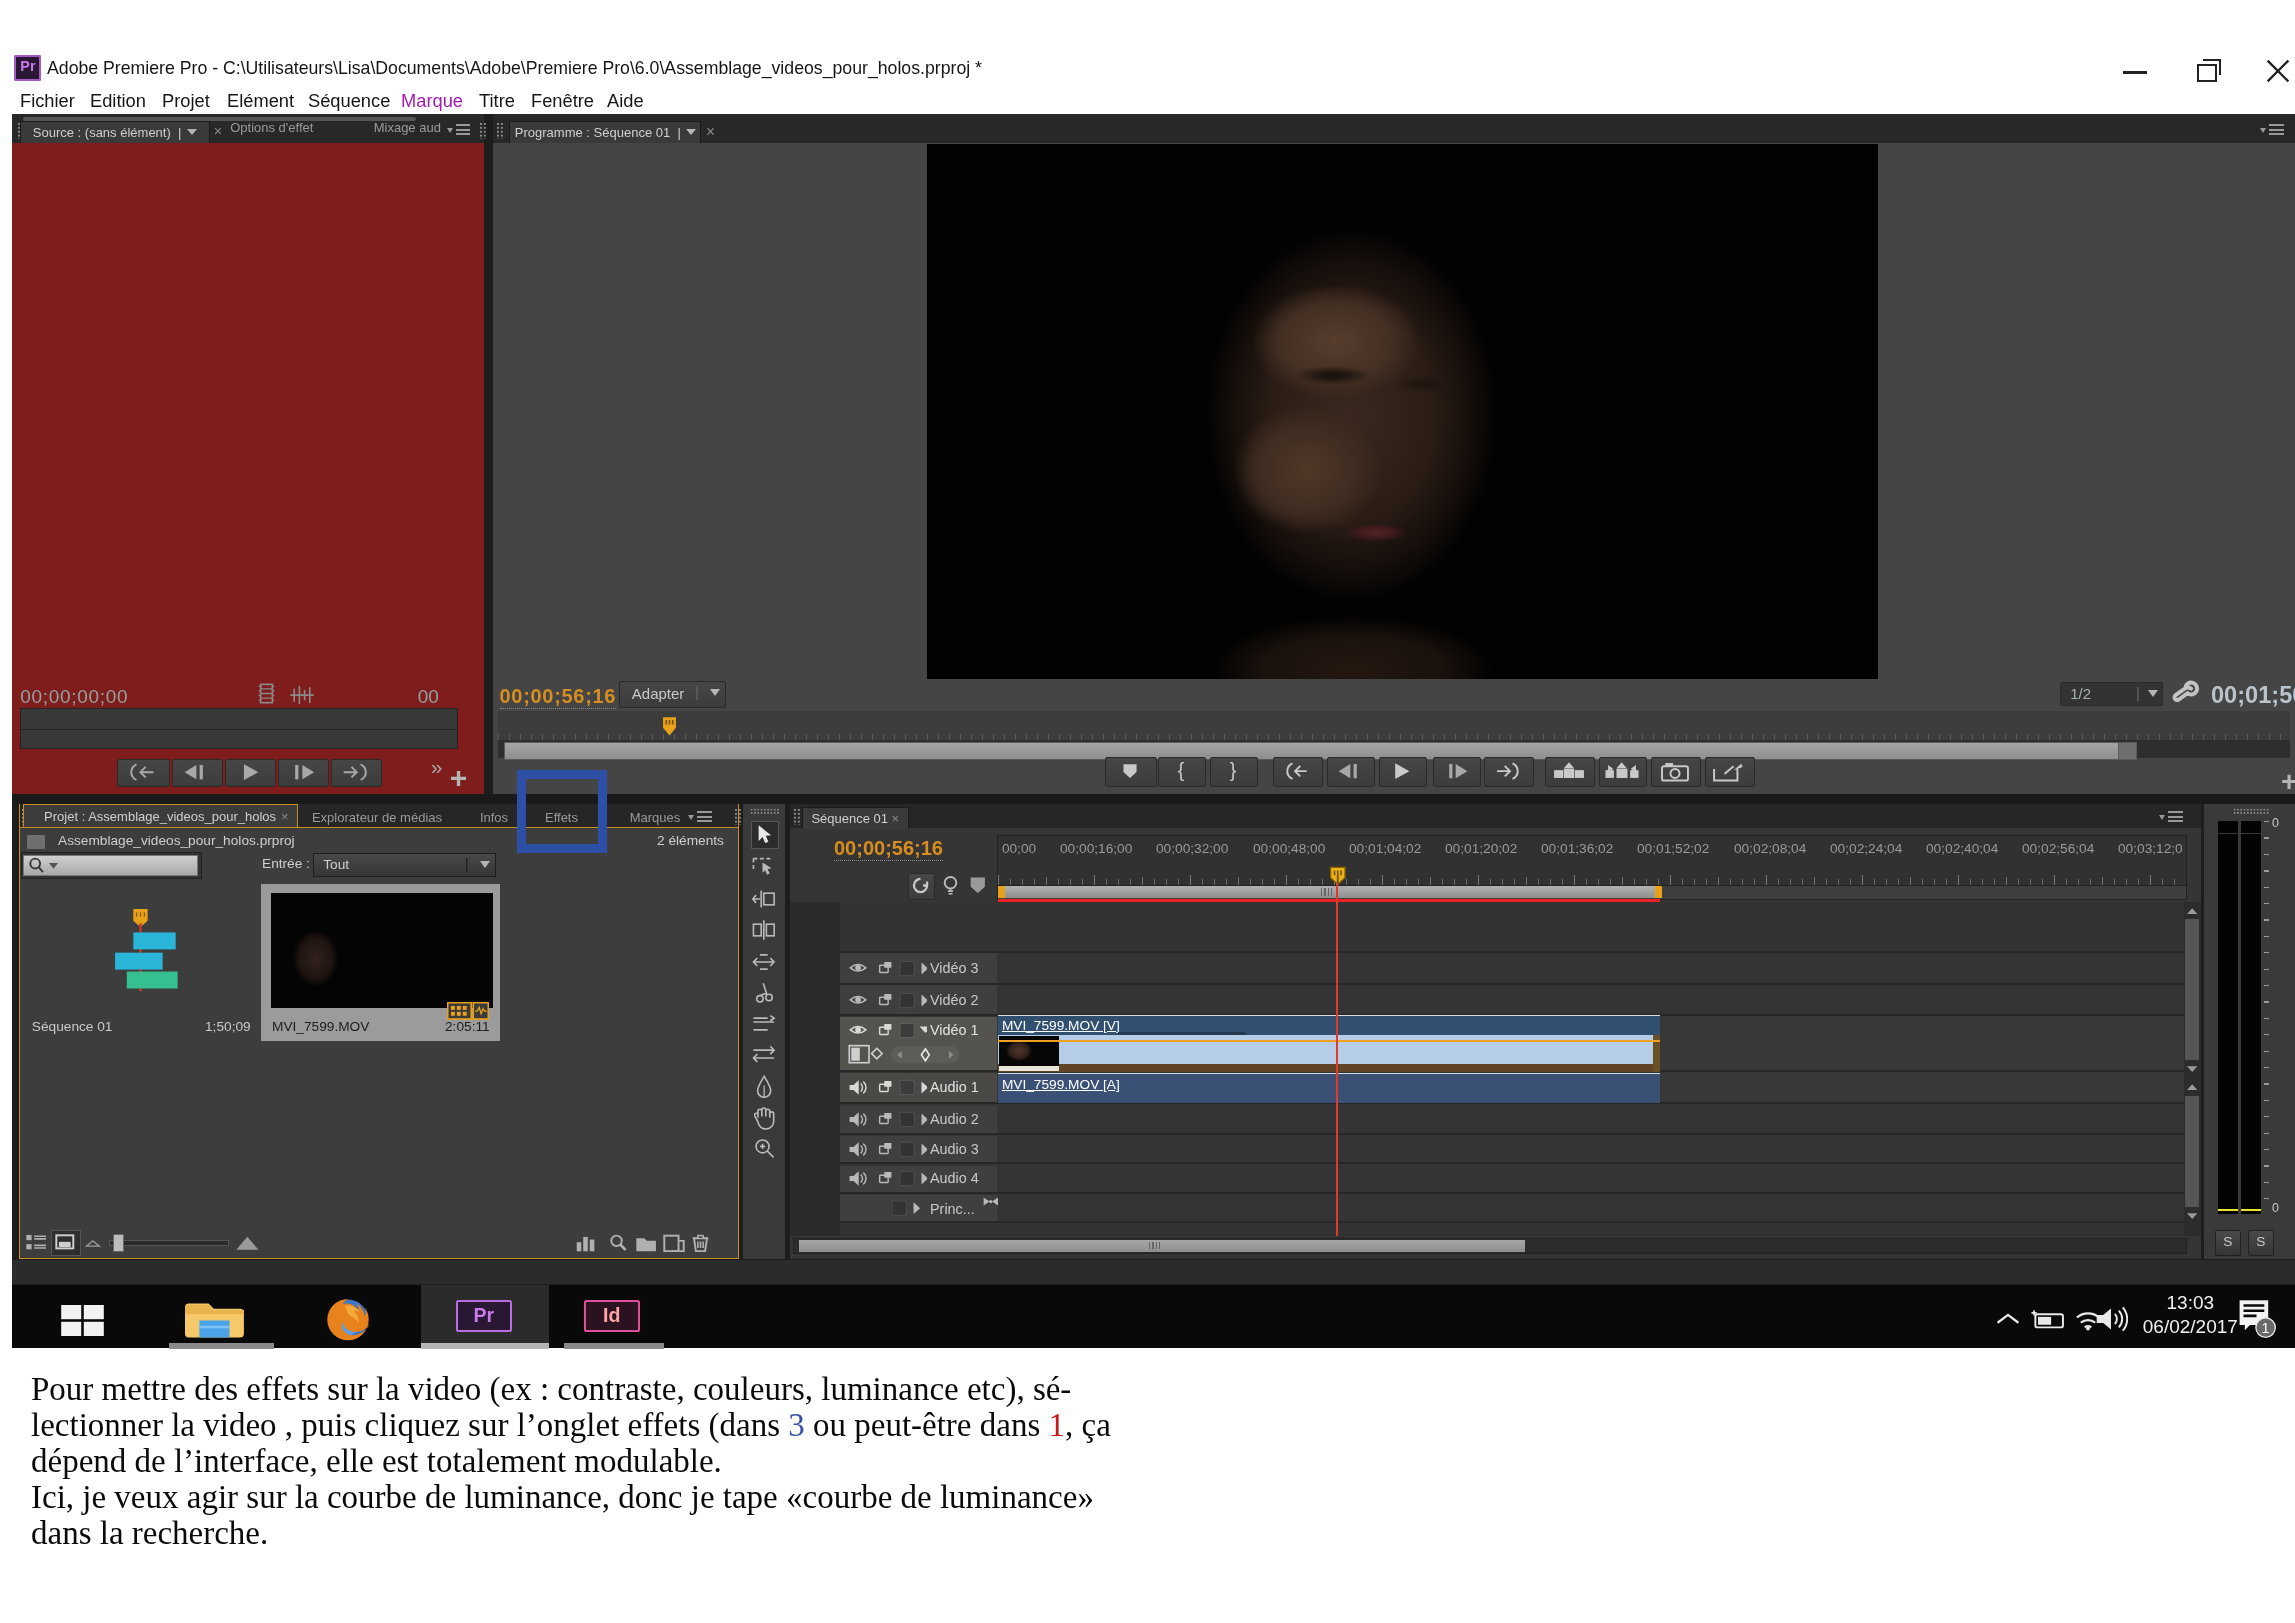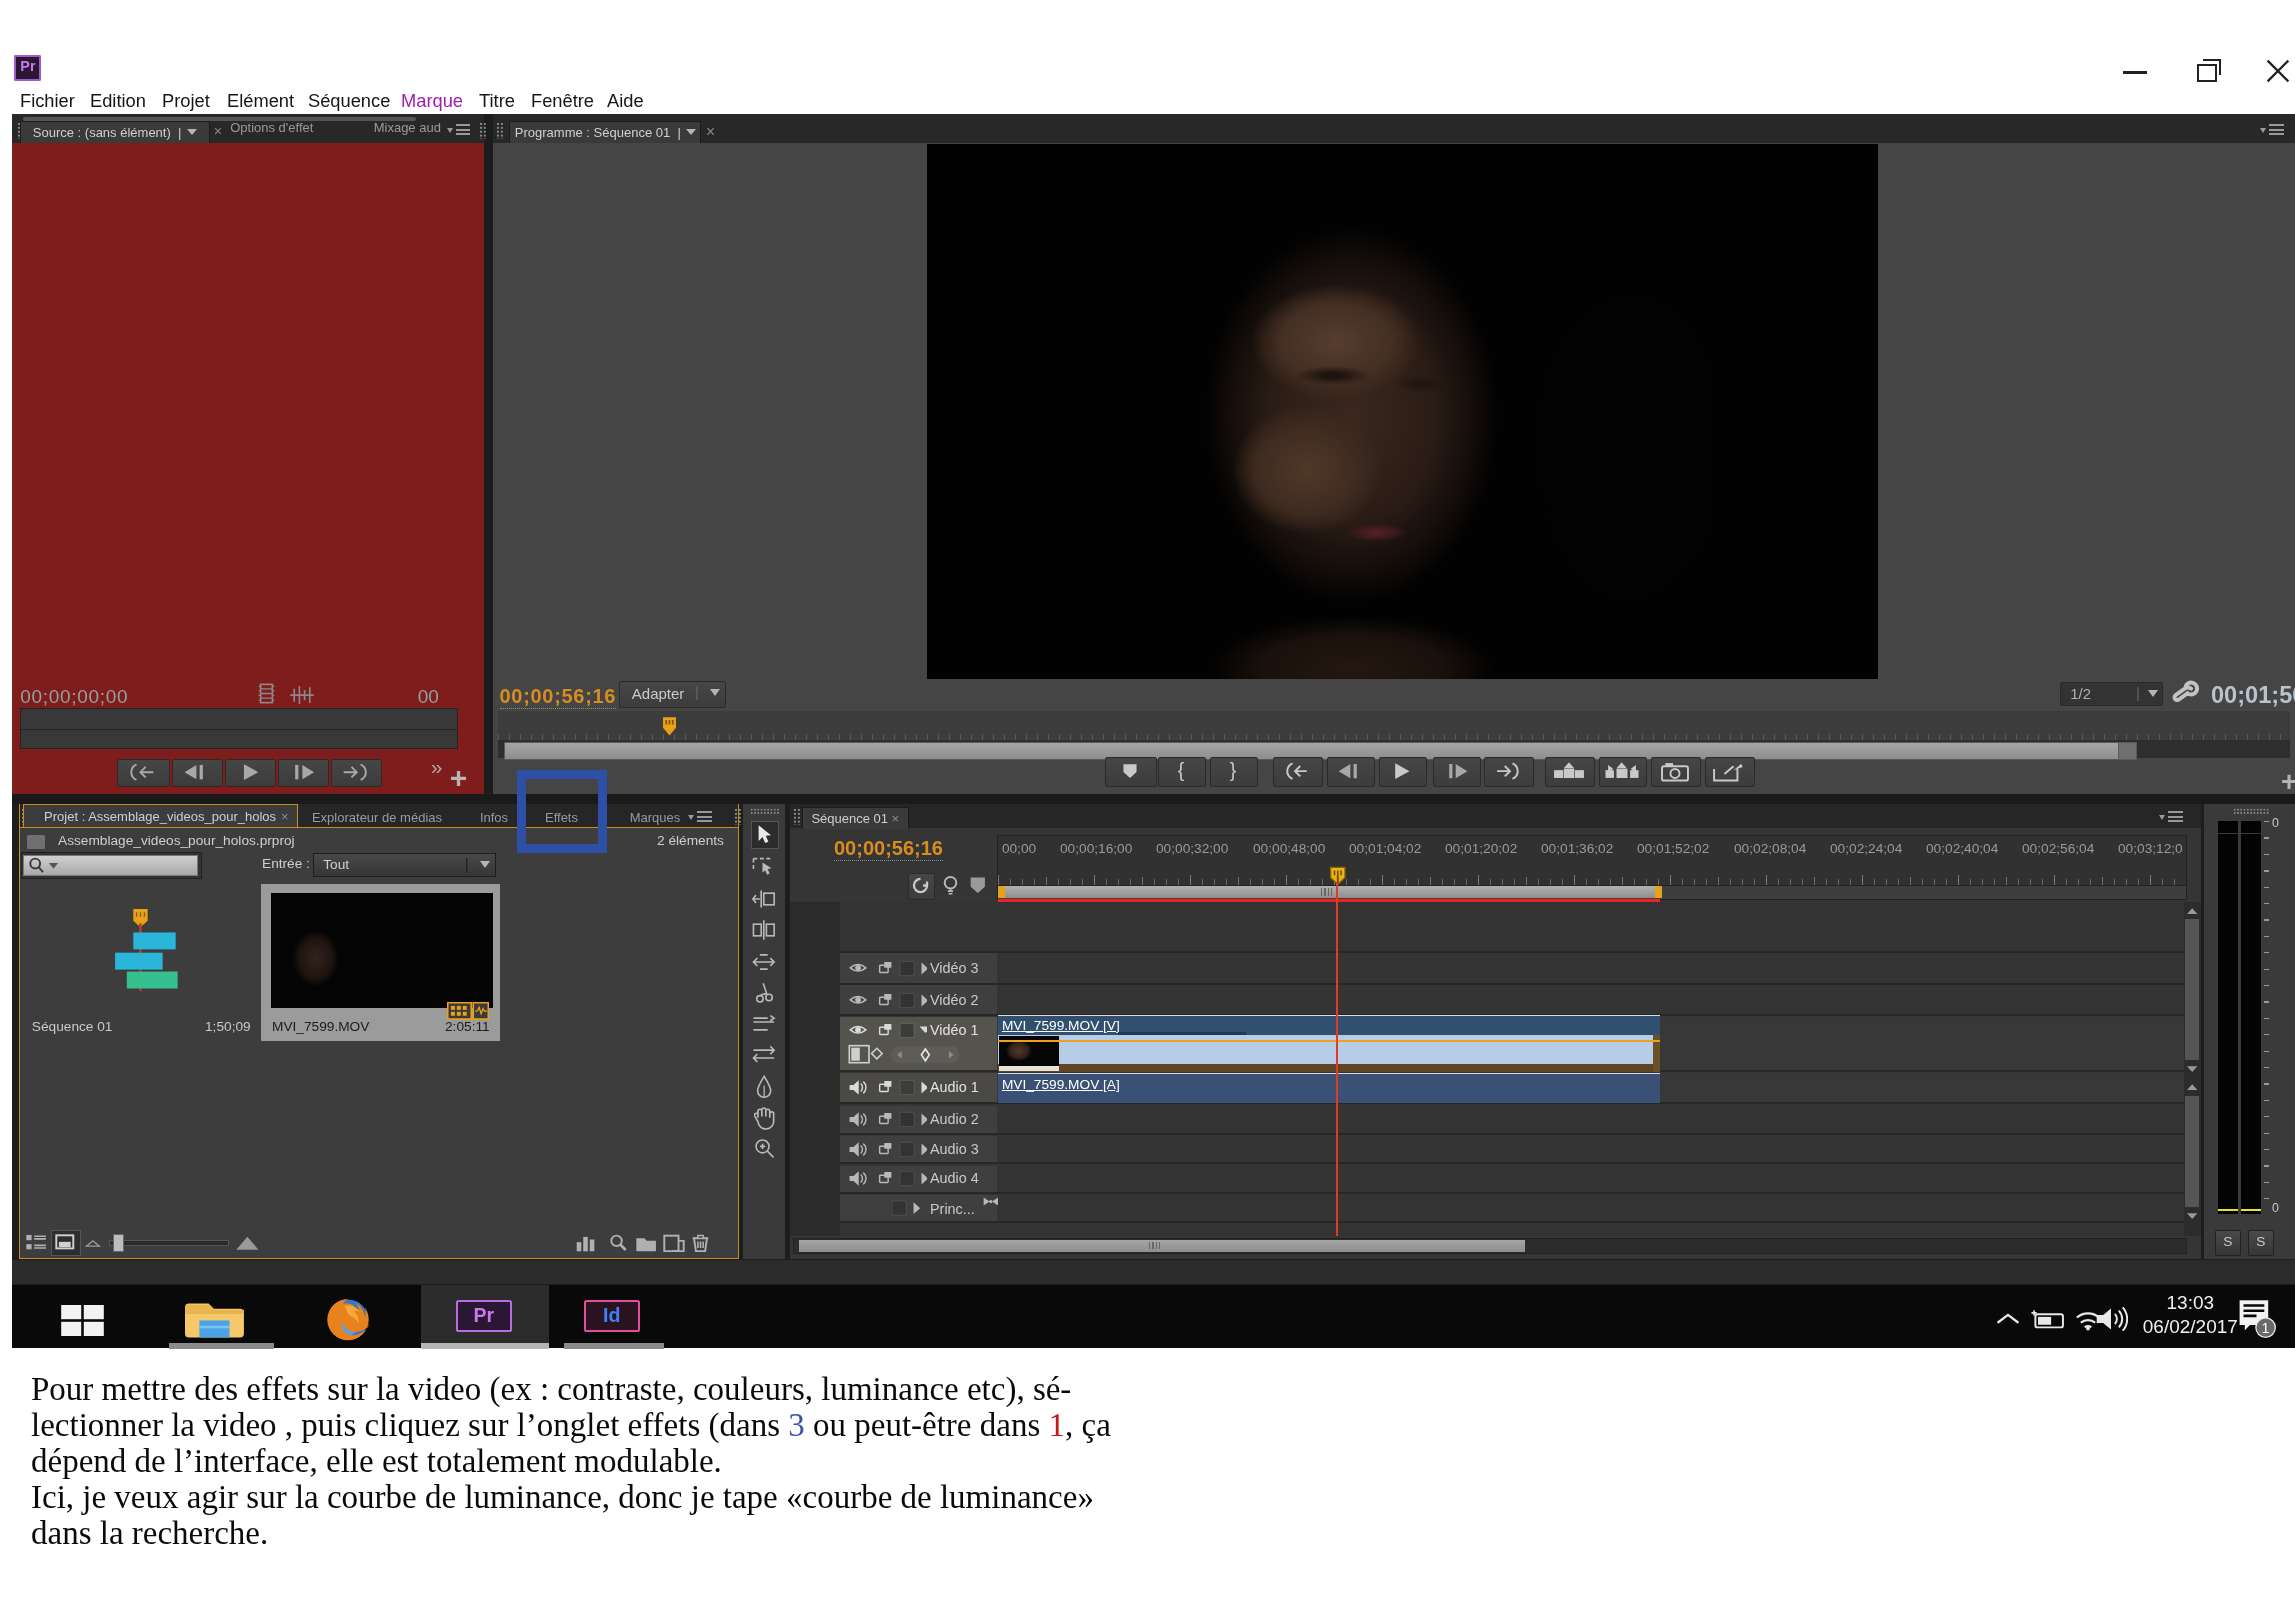--- a/index.html
+++ b/index.html
@@ -25,20 +25,21 @@
 .rowico{left:58px;}
 .rowlbl{left:140px;color:#c9c9c9;font-size:14.4px;}
 svg{display:block}
 </style>
 </head>
 <body>
 <div id="page">
 
 <div class="abs" id="titlebar" style="left:0;top:0;width:2295px;height:114px;background:#fff;">
   <div class="abs" style="left:14.4px;top:55px;width:23px;height:22px;background:#2a1733;border:2px solid #a35bc8;border-radius:1.3px;color:#c77ae8;font-size:14.4px;font-weight:bold;text-align:center;line-height:19.6px;">Pr</div>
+  <div class="abs" style="left:47px;top:58px;font-size:17.7px;color:#161616;">Adobe Premiere Pro - C:\Utilisateurs\Lisa\Documents\Adobe\Premiere Pro\6.0\Assemblage_videos_pour_holos.prproj *</div>
   <div class="abs" style="left:2123px;top:71px;width:23.6px;height:2.6px;background:#222;"></div>
   <div class="abs" style="left:2197px;top:64px;width:15.7px;height:14.4px;border:2px solid #222;background:#fff;"></div>
   <div class="abs" style="left:2203px;top:59px;width:15.7px;height:14.4px;border-top:2px solid #222;border-right:2px solid #222;"></div>
   <svg class="abs" style="left:2265px;top:58px" width="26" height="26" viewBox="0 0 40 40">
         <path d="M4 4 L36 36 M36 4 L4 36" stroke="#222" stroke-width="3.5"></path>
       </svg>
   <div class="abs" style="left:20px;top:90px;font-size:18.3px;color:#161616;">Fichier</div>
   <div class="abs" style="left:90px;top:90px;font-size:18.3px;color:#161616;">Edition</div>
   <div class="abs" style="left:162px;top:90px;font-size:18.3px;color:#161616;">Projet</div>
   <div class="abs" style="left:227px;top:90px;font-size:18.3px;color:#161616;">Elément</div>
@@ -634,21 +635,21 @@
   <svg class="abs" style="left:314px;top:11.8px" width="44" height="44" viewBox="0 0 68 68">
     <circle cx="34" cy="35" r="31" fill="#3a76c4"></circle>
     <circle cx="31" cy="38" r="22" fill="#5aa0e8"></circle>
     <path d="M34 3 a32 32 0 1 0 32 32 c0 -7 -2 -13 -6 -19 2 6 2 11 0 14 -1 -9 -6 -16 -13 -20 3 4 4 8 3 11 -4 -7 -11 -11 -19 -11 -9 0 -17 5 -21 12 4 -3 8 -4 12 -3 -7 3 -11 9 -11 17 2 -4 5 -6 8 -7 -2 8 0 16 7 21 -2 -4 -2 -8 -1 -11 3 9 11 15 21 15 10 0 19 -6 23 -15 -5 13 -18 21 -32 20 A32 32 0 0 1 34 3 z" fill="#e8821c"></path>
     <path d="M28 14 c10 -3 19 1 24 9 -3 -2 -6 -2 -9 -1 6 5 8 12 7 19 -5 -12 -13 -9 -17 -17 -2 -4 -1 -7 -5 -10 z" fill="#f5a93a"></path>
   </svg>
 
   <div class="abs" style="left:409px;top:0px;width:128px;height:60px;background:#2b2b2b;"></div>
   <div class="abs" style="left:444px;top:15px;width:56px;height:32px;background:#2a1733;border:2.6px solid #b86ee0;border-radius:2.6px;box-sizing:border-box;color:#c77ae8;font-size:19.6px;font-weight:bold;text-align:center;line-height:27.5px;">Pr</div>
 
-  <div class="abs" style="left:572px;top:15px;width:56px;height:32px;background:#2a1220;border:2.6px solid #e0509a;border-radius:2.6px;box-sizing:border-box;color:#3b82f6;font-size:19.6px;font-weight:bold;text-align:center;line-height:27.5px;">Id</div>
+  <div class="abs" style="left:572px;top:15px;width:56px;height:32px;background:#2a1220;border:2.6px solid #e0509a;border-radius:2.6px;box-sizing:border-box;color:#fca5a5;font-size:19.6px;font-weight:bold;text-align:center;line-height:27.5px;">Id</div>
 
   <div class="abs" style="left:157px;top:58px;width:105px;height:5.9px;background:#8a8a8a;"></div>
   <div class="abs" style="left:409px;top:58px;width:128px;height:5.9px;background:#b5b5b5;"></div>
   <div class="abs" style="left:552px;top:58px;width:100px;height:5.9px;background:#8a8a8a;"></div>
 
   <svg class="abs" style="left:1983px;top:26px" width="26" height="15.7" viewBox="0 0 40 24">
         <path d="M4 18 L20 6 L36 18" stroke="#e8e8e8" stroke-width="3.5" fill="none"></path>
       </svg>
   <svg class="abs" style="left:2018px;top:23.6px" width="37" height="21" viewBox="0 0 56 32">
         <rect x="8" y="8" width="42" height="20" rx="3" fill="none" stroke="#e8e8e8" stroke-width="3"></rect>

